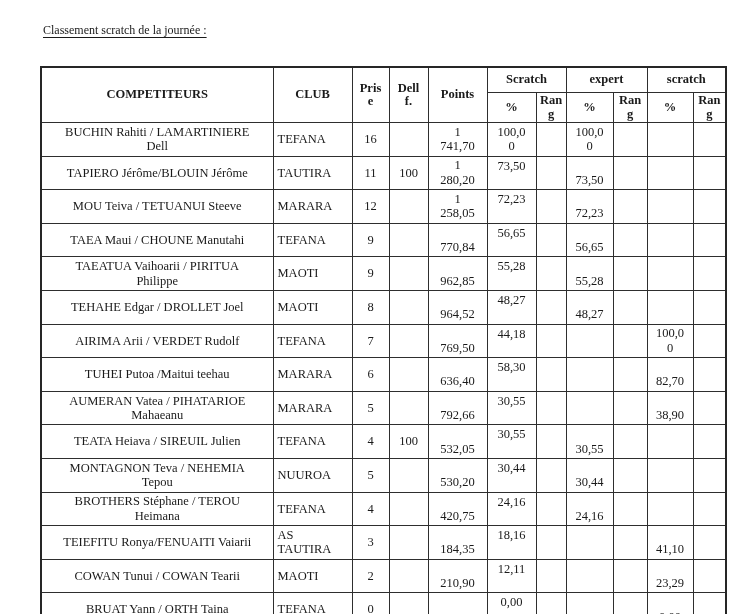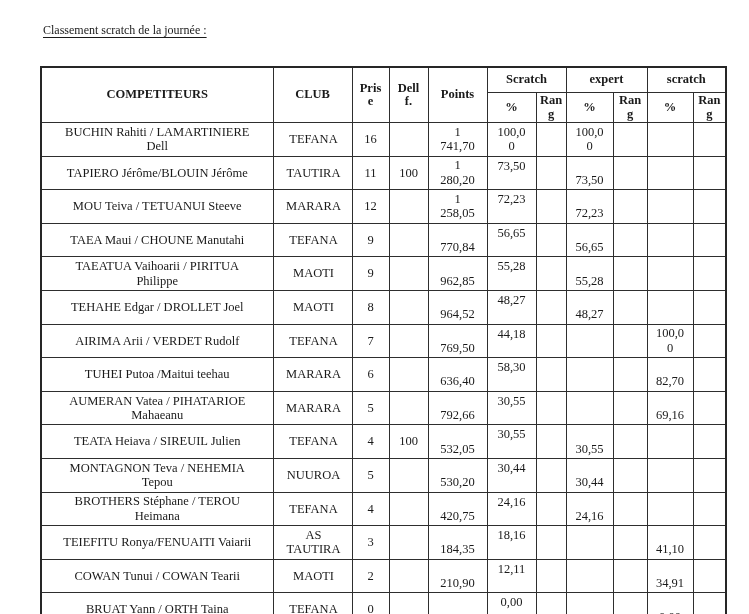--- a/index.html
+++ b/index.html
@@ -45,21 +45,21 @@
     line-height: 1.08;
   }
   tr.h1 th { height: 24px; }
   tr.h2 th { height: 29px; }
 
   tbody td {
     height: 30.6px;
     text-align: center;
     vertical-align: middle;
   }
-  td.c-club  { text-align: center; padding-left: 4px; }
+  td.c-club  { text-align: left; padding-left: 4px; }
   td.c-pct-top { vertical-align: top; padding-top: 2px; }
   td.c-bot     { vertical-align: bottom; padding-bottom: 2px; }
 </style>
 </head>
 <body>
 
 <div class="sheet">
 
   <div class="title">Classement scratch de la journée :</div>
 
@@ -219,21 +219,21 @@
           <td class="c-name">AUMERAN Vatea / PIHATARIOE
 Mahaeanu</td>
           <td class="c-club">MARARA</td>
           <td class="c-mid">5</td>
           <td class="c-mid"></td>
           <td class="c-bot">792,66</td>
           <td class="c-pct-top">30,55</td>
           <td class="c-mid"></td>
           <td class="c-bot"></td>
           <td class="c-mid"></td>
-          <td class="c-bot">69,16</td>
+          <td class="c-bot">38,90</td>
           <td class="c-mid"></td>
         </tr>
         <tr>
           <td class="c-name">TEATA Heiava / SIREUIL Julien</td>
           <td class="c-club">TEFANA</td>
           <td class="c-mid">4</td>
           <td class="c-mid">100</td>
           <td class="c-bot">532,05</td>
           <td class="c-pct-top">30,55</td>
           <td class="c-mid"></td>
@@ -287,21 +287,21 @@
         <tr>
           <td class="c-name">COWAN Tunui / COWAN Tearii</td>
           <td class="c-club">MAOTI</td>
           <td class="c-mid">2</td>
           <td class="c-mid"></td>
           <td class="c-bot">210,90</td>
           <td class="c-pct-top">12,11</td>
           <td class="c-mid"></td>
           <td class="c-bot"></td>
           <td class="c-mid"></td>
-          <td class="c-bot">34,91</td>
+          <td class="c-bot">23,29</td>
           <td class="c-mid"></td>
         </tr>
         <tr>
           <td class="c-name">BRUAT Yann / ORTH Taina</td>
           <td class="c-club">TEFANA</td>
           <td class="c-mid">0</td>
           <td class="c-mid"></td>
           <td class="c-bot">-</td>
           <td class="c-pct-top">0,00</td>
           <td class="c-mid"></td>

